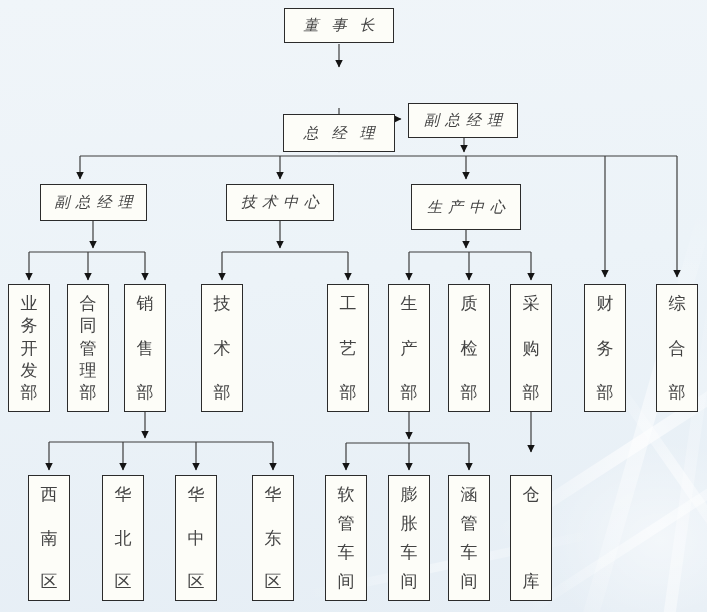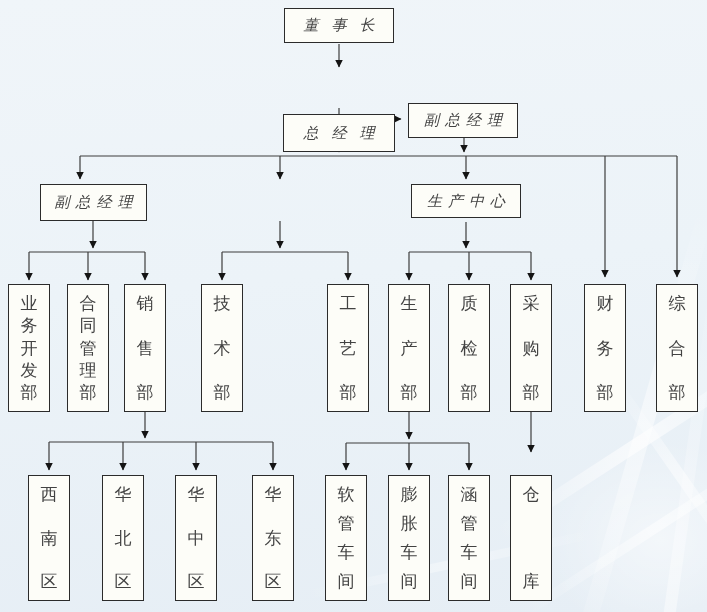--- a/index.html
+++ b/index.html
@@ -126,21 +126,24 @@
   <div class="node hbox" style="left:283px;top:70px;width:112px;height:38px;margin-top:44px;">
     <span class="lbl ls-wide">总经理</span>
   </div>
   <div class="node hbox" style="left:408px;top:103px;width:110px;height:35px;">
     <span class="lbl ls-med">副总经理</span>
   </div>
 
   <div class="node hbox" style="left:40px;top:184px;width:107px;height:37px;">
     <span class="lbl ls-med">副总经理</span>
   </div>
-  <div class="node hbox" style="left:411px;top:184px;width:110px;height:34px;">
+  <div class="node hbox" style="left:226px;top:184px;width:108px;height:37px;">
+    <span class="lbl ls-med">技术中心</span>
+  </div>
+  <div class="node hbox" style="left:411px;top:184px;width:110px;height:46px;">
     <span class="lbl ls-med">生产中心</span>
   </div>
 
   <div class="node vbox" style="left:8px;top:284px;">
     <div class="vlabel">
         <span>业</span>
         <span>务</span>
         <span>开</span>
         <span>发</span>
         <span>部</span>

